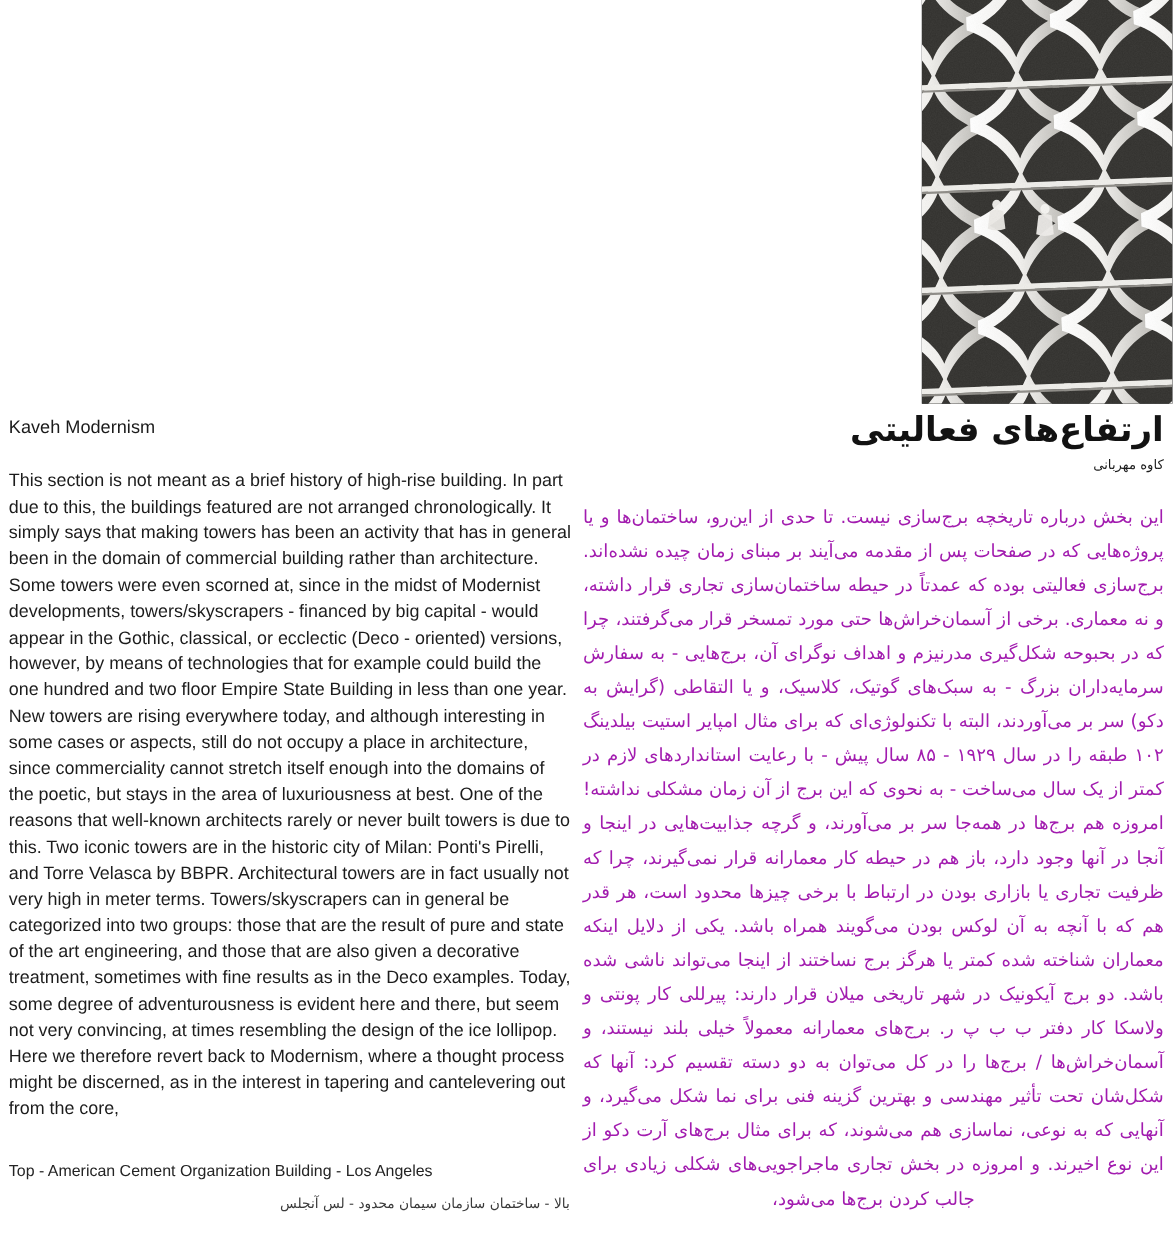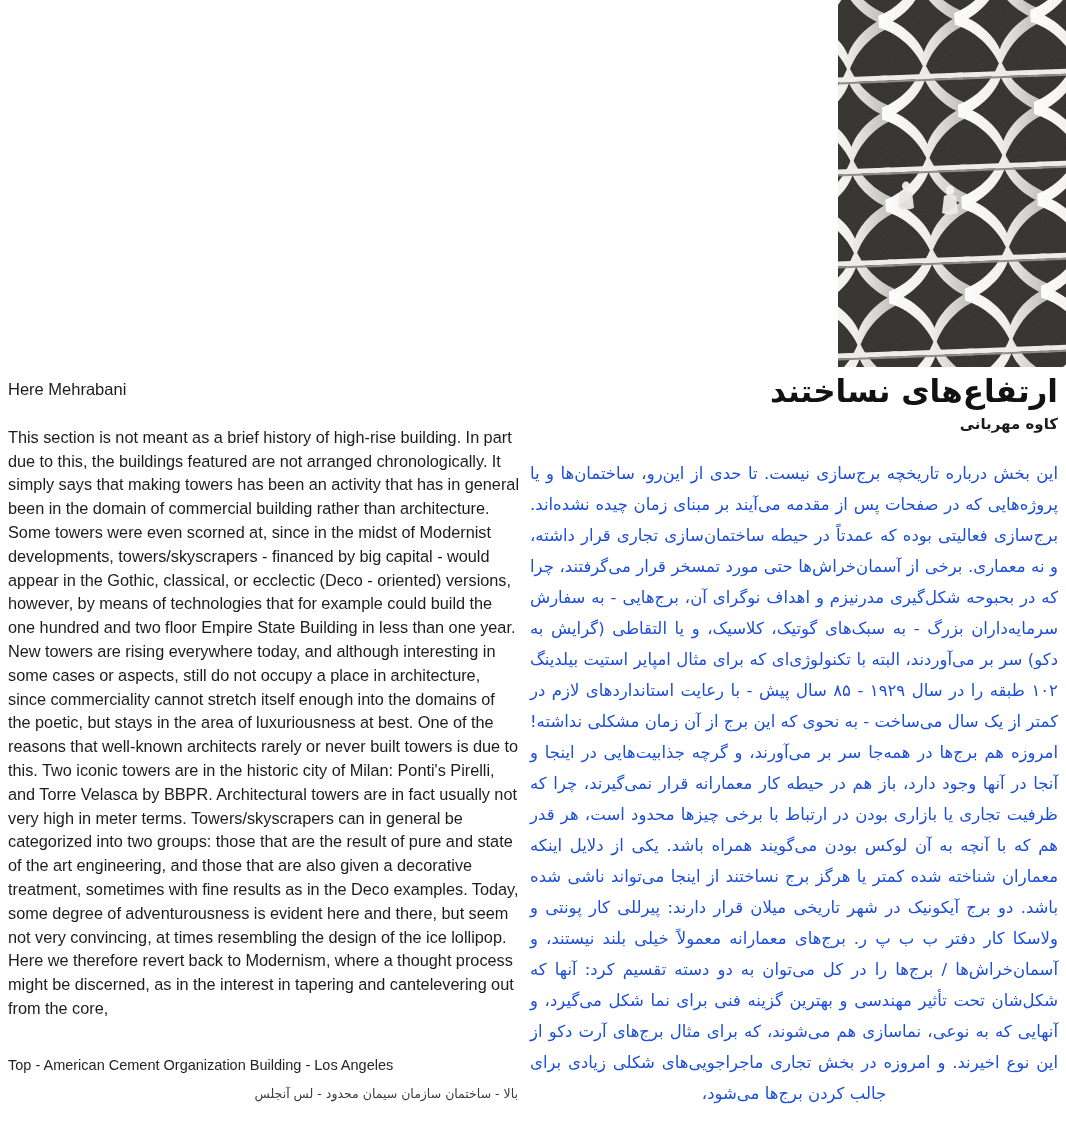--- a/index.html
+++ b/index.html
@@ -72,34 +72,34 @@
   }
   .title-fa {
     font-size: 31px;
     font-weight: 700;
     line-height: 1.25;
     margin: 0 0 4px 0;
     color: #121212;
     font-family: "DejaVu Sans", sans-serif;
   }
   .byline-fa {
-    font-size: 15px;
-    font-weight: 700;
+    font-size: 12px;
+    font-weight: 400;
     line-height: 1.3;
     margin: 0 0 24px 0;
     color: #1b1b1b;
     font-family: "DejaVu Sans", sans-serif;
   }
   .body-fa {
     font-size: 16.5px;
     line-height: 31px;
     text-align: justify;
     text-align-last: center;
     margin: 0;
-    color: #1d4ed8;
+    color: #a21caf;
     font-family: "DejaVu Sans", sans-serif;
   }
 
   
   .caption-fa {
     position: absolute;
     left: 8px;
     top: 1086px;
     width: 510px;
     direction: rtl;
@@ -187,24 +187,24 @@
       <ellipse cx="112" cy="190" rx="4.2" ry="4.6" fill="#f6f5f2"></ellipse>
       <path d="M106 196 q6 -3 12 0 l2 17 q-8 3 -16 0 Z" fill="#efedea"></path>
     </g>
 
     <rect width="228" height="367" filter="url(#grain)" opacity="0.35" fill="none"></rect>
     <rect width="228" height="367" fill="none"></rect>
   </svg>
 </div>
 
 <div class="col-en">
-  <div class="byline-en">Here Mehrabani</div>
+  <div class="byline-en">Kaveh Modernism</div>
   <p class="body-en">This section is not meant as a brief history of high-rise building. In part due to this, the buildings featured are not arranged chronologically. It simply says that making towers has been an activity that has in general been in the domain of commercial building rather than architecture. Some towers were even scorned at, since in the midst of Modernist developments, towers/skyscrapers - financed by big capital - would appear in the Gothic, classical, or ecclectic (Deco - oriented) versions, however, by means of technologies that for example could build the one hundred and two floor Empire State Building in less than one year. New towers are rising everywhere today, and although interesting in some cases or aspects, still do not occupy a place in architecture, since commerciality cannot stretch itself enough into the domains of the poetic, but stays in the area of luxuriousness at best. One of the reasons that well-known architects rarely or never built towers is due to this. Two iconic towers are in the historic city of Milan: Ponti's Pirelli, and Torre Velasca by BBPR. Architectural towers are in fact usually not very high in meter terms. Towers/skyscrapers can in general be categorized into two groups: those that are the result of pure and state of the art engineering, and those that are also given a decorative treatment, sometimes with fine results as in the Deco examples. Today, some degree of adventurousness is evident here and there, but seem not very convincing, at times resembling the design of the ice lollipop. Here we therefore revert back to Modernism, where a thought process might be discerned, as in the interest in tapering and cantelevering out from the core,</p>
 </div>
 
 <div class="col-fa">
-  <h1 class="title-fa">ارتفاع‌های نساختند</h1>
+  <h1 class="title-fa">ارتفاع‌های فعالیتی</h1>
   <div class="byline-fa">کاوه مهربانی</div>
   <p class="body-fa">این بخش درباره تاریخچه برج‌سازی نیست. تا حدی از این‌رو، ساختمان‌ها و یا پروژه‌هایی که در صفحات پس از مقدمه می‌آیند بر مبنای زمان چیده نشده‌اند. برج‌سازی فعالیتی بوده که عمدتاً در حیطه ساختمان‌سازی تجاری قرار داشته، و نه معماری. برخی از آسمان‌خراش‌ها حتی مورد تمسخر قرار می‌گرفتند، چرا که در بحبوحه شکل‌گیری مدرنیزم و اهداف نوگرای آن، برج‌هایی - به سفارش سرمایه‌داران بزرگ - به سبک‌های گوتیک، کلاسیک، و یا التقاطی (گرایش به دکو) سر بر می‌آوردند، البته با تکنولوژی‌ای که برای مثال امپایر استیت بیلدینگ ۱۰۲ طبقه را در سال ۱۹۲۹ - ۸۵ سال پیش - با رعایت استانداردهای لازم در کمتر از یک سال می‌ساخت - به نحوی که این برج از آن زمان مشکلی نداشته! امروزه هم برج‌ها در همه‌جا سر بر می‌آورند، و گرچه جذابیت‌هایی در اینجا و آنجا در آنها وجود دارد، باز هم در حیطه کار معمارانه قرار نمی‌گیرند، چرا که ظرفیت تجاری یا بازاری بودن در ارتباط با برخی چیزها محدود است، هر قدر هم که با آنچه به آن لوکس بودن می‌گویند همراه باشد. یکی از دلایل اینکه معماران شناخته شده کمتر یا هرگز برج نساختند از اینجا می‌تواند ناشی شده باشد. دو برج آیکونیک در شهر تاریخی میلان قرار دارند: پیرللی کار پونتی و ولاسکا کار دفتر ب ب پ ر. برج‌های معمارانه معمولاً خیلی بلند نیستند، و آسمان‌خراش‌ها / برج‌ها را در کل می‌توان به دو دسته تقسیم کرد: آنها که شکل‌شان تحت تأثیر مهندسی و بهترین گزینه فنی برای نما شکل می‌گیرد، و آنهایی که به نوعی، نماسازی هم می‌شوند، که برای مثال برج‌های آرت دکو از این نوع اخیرند. و امروزه در بخش تجاری ماجراجویی‌های شکلی زیادی برای جالب کردن برج‌ها می‌شود،</p>
 </div>
 
 <div class="caption-fa">بالا - ساختمان سازمان سیمان محدود - لس آنجلس</div>
 <div class="caption-en">Top - American Cement Organization Building - Los Angeles</div>
 
 </body></html>

